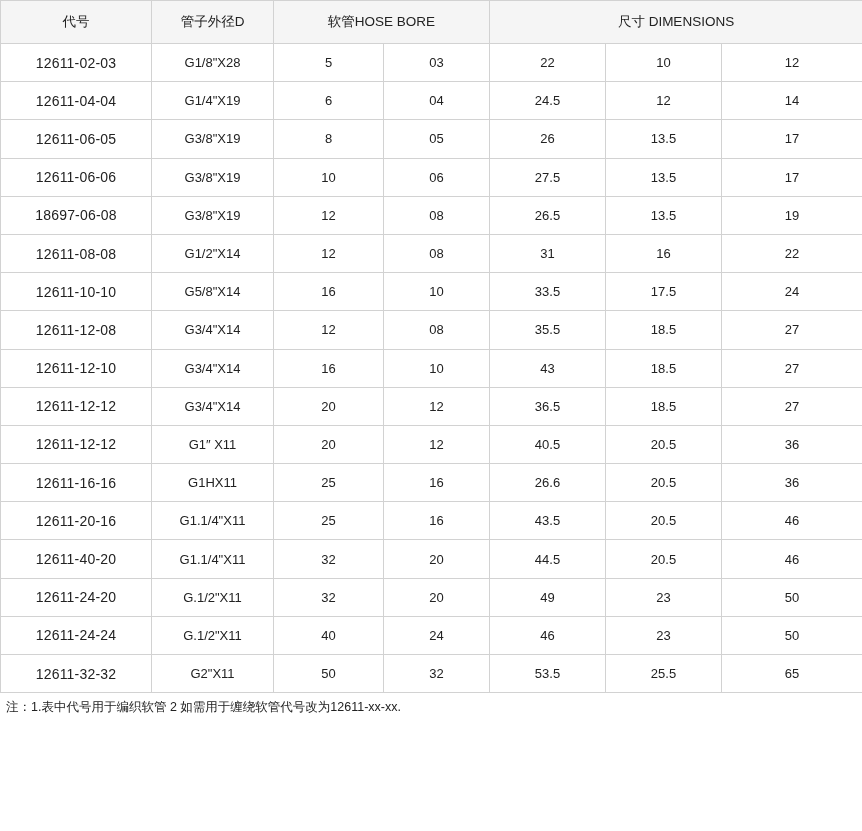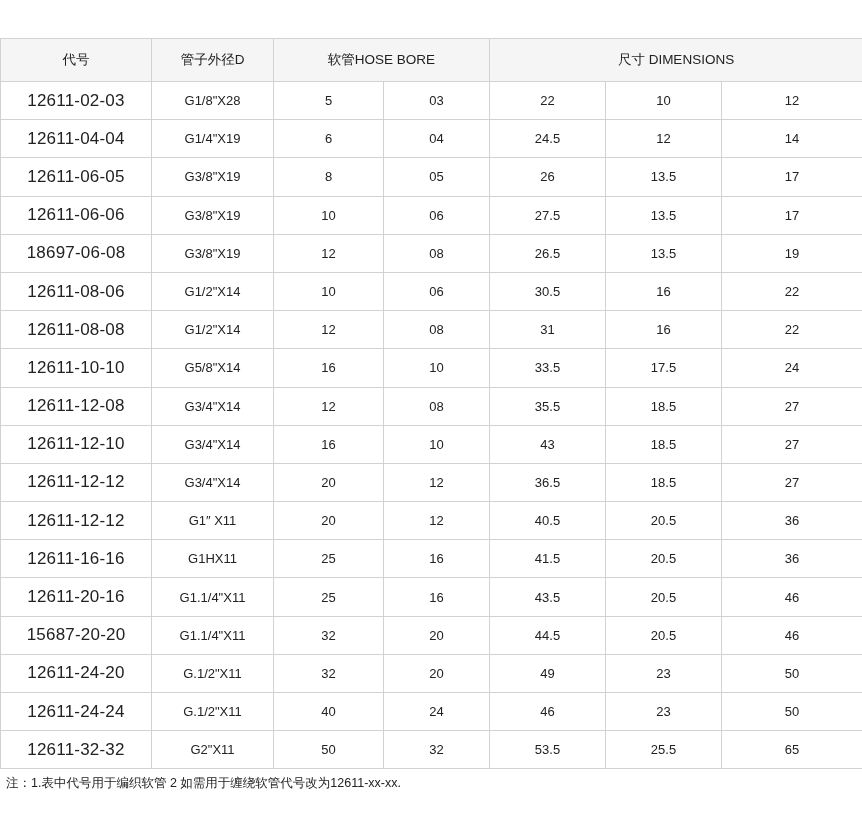--- a/index.html
+++ b/index.html
@@ -11,21 +11,20 @@
     height: 831px;
     background: #ffffff;
     font-family: "Liberation Sans", sans-serif;
     color: #1a1a1a;
     overflow: hidden;
   }
   .spec-table {
     width: 862px;
     border-collapse: collapse;
     table-layout: fixed;
-    margin-top: 38px;
   }
   .spec-table th,
   .spec-table td {
     border: 1px solid #d2d2d2;
     text-align: center;
     vertical-align: middle;
     font-weight: normal;
     font-size: 13px;
     color: #222222;
     padding: 0;
@@ -33,21 +32,21 @@
   .spec-table thead th {
     background: #f5f5f5;
     height: 42px;
     font-size: 13.5px;
   }
   .spec-table tbody td {
     height: 37.2px;
     background: #ffffff;
   }
   .spec-table tbody td.partno {
-    font-size: 17px;
+    font-size: 14px;
     letter-spacing: 0.2px;
   }
   col.c0 { width: 151px; }
   col.c1 { width: 122px; }
   col.c2 { width: 110px; }
   col.c3 { width: 106px; }
   col.c4 { width: 116px; }
   col.c5 { width: 116px; }
   col.c6 { width: 141px; }
   .note {
@@ -119,29 +118,20 @@
     <tr>
       <td class="partno">18697-06-08</td>
       <td>G3/8"X19</td>
       <td>12</td>
       <td>08</td>
       <td>26.5</td>
       <td>13.5</td>
       <td>19</td>
     </tr>
     <tr>
-      <td class="partno">12611-08-06</td>
-      <td>G1/2"X14</td>
-      <td>10</td>
-      <td>06</td>
-      <td>30.5</td>
-      <td>16</td>
-      <td>22</td>
-    </tr>
-    <tr>
       <td class="partno">12611-08-08</td>
       <td>G1/2"X14</td>
       <td>12</td>
       <td>08</td>
       <td>31</td>
       <td>16</td>
       <td>22</td>
     </tr>
     <tr>
       <td class="partno">12611-10-10</td>
@@ -186,35 +176,35 @@
       <td>12</td>
       <td>40.5</td>
       <td>20.5</td>
       <td>36</td>
     </tr>
     <tr>
       <td class="partno">12611-16-16</td>
       <td>G1HX11</td>
       <td>25</td>
       <td>16</td>
-      <td>41.5</td>
+      <td>26.6</td>
       <td>20.5</td>
       <td>36</td>
     </tr>
     <tr>
       <td class="partno">12611-20-16</td>
       <td>G1.1/4"X11</td>
       <td>25</td>
       <td>16</td>
       <td>43.5</td>
       <td>20.5</td>
       <td>46</td>
     </tr>
     <tr>
-      <td class="partno">15687-20-20</td>
+      <td class="partno">12611-40-20</td>
       <td>G1.1/4"X11</td>
       <td>32</td>
       <td>20</td>
       <td>44.5</td>
       <td>20.5</td>
       <td>46</td>
     </tr>
     <tr>
       <td class="partno">12611-24-20</td>
       <td>G.1/2"X11</td>

